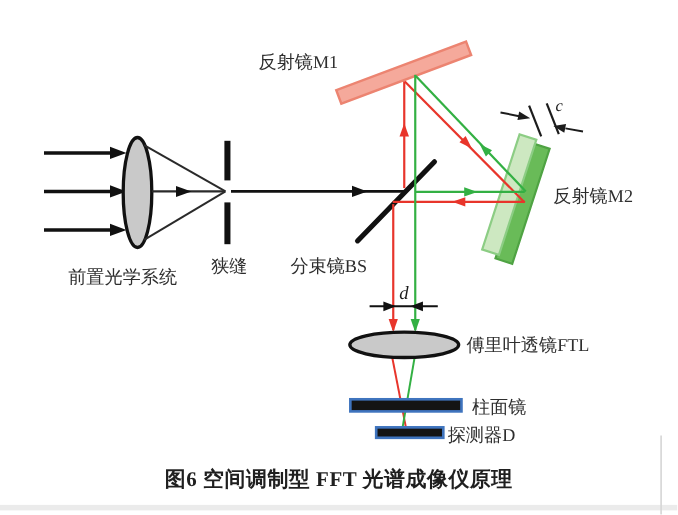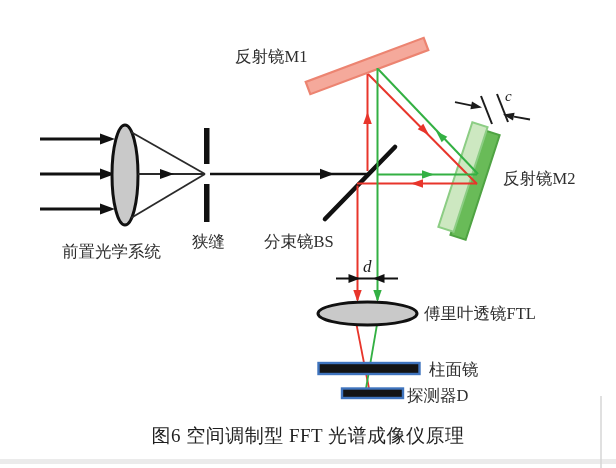--- a/index.html
+++ b/index.html
@@ -2,21 +2,21 @@
 <html><head>
 <meta charset="utf-8">
 <style>
   html,body{margin:0;padding:0;background:#ffffff;}
   .stage{position:relative;width:616px;height:468px;background:#ffffff;overflow:hidden;
          font-family:"Liberation Serif","DejaVu Serif",serif;}
   .stage svg{position:absolute;left:0;top:0;}
   .diagram-label{font-family:"Liberation Serif","DejaVu Serif",serif;font-size:16.5px;fill:#2e2e2e;}
   .dim-label{font-family:"Liberation Serif","DejaVu Serif",serif;font-style:italic;fill:#1c1c1c;}
   .caption{position:absolute;left:0;top:423px;width:616px;text-align:center;
-           font-size:19px;font-weight:normal;color:#1f1f1f;letter-spacing:0.5px;}
+           font-size:19px;font-weight:bold;color:#1f1f1f;letter-spacing:0.5px;}
 </style>
 </head>
 <body>
 
 <div class="stage">
   <svg width="616" height="468" viewBox="0 0 616 468">
 
     <rect x="0" y="459" width="616" height="5" fill="#ebebeb"></rect>
     <line x1="601" y1="396" x2="601" y2="468" stroke="#d6d6d6" stroke-width="1.5"></line>
 

